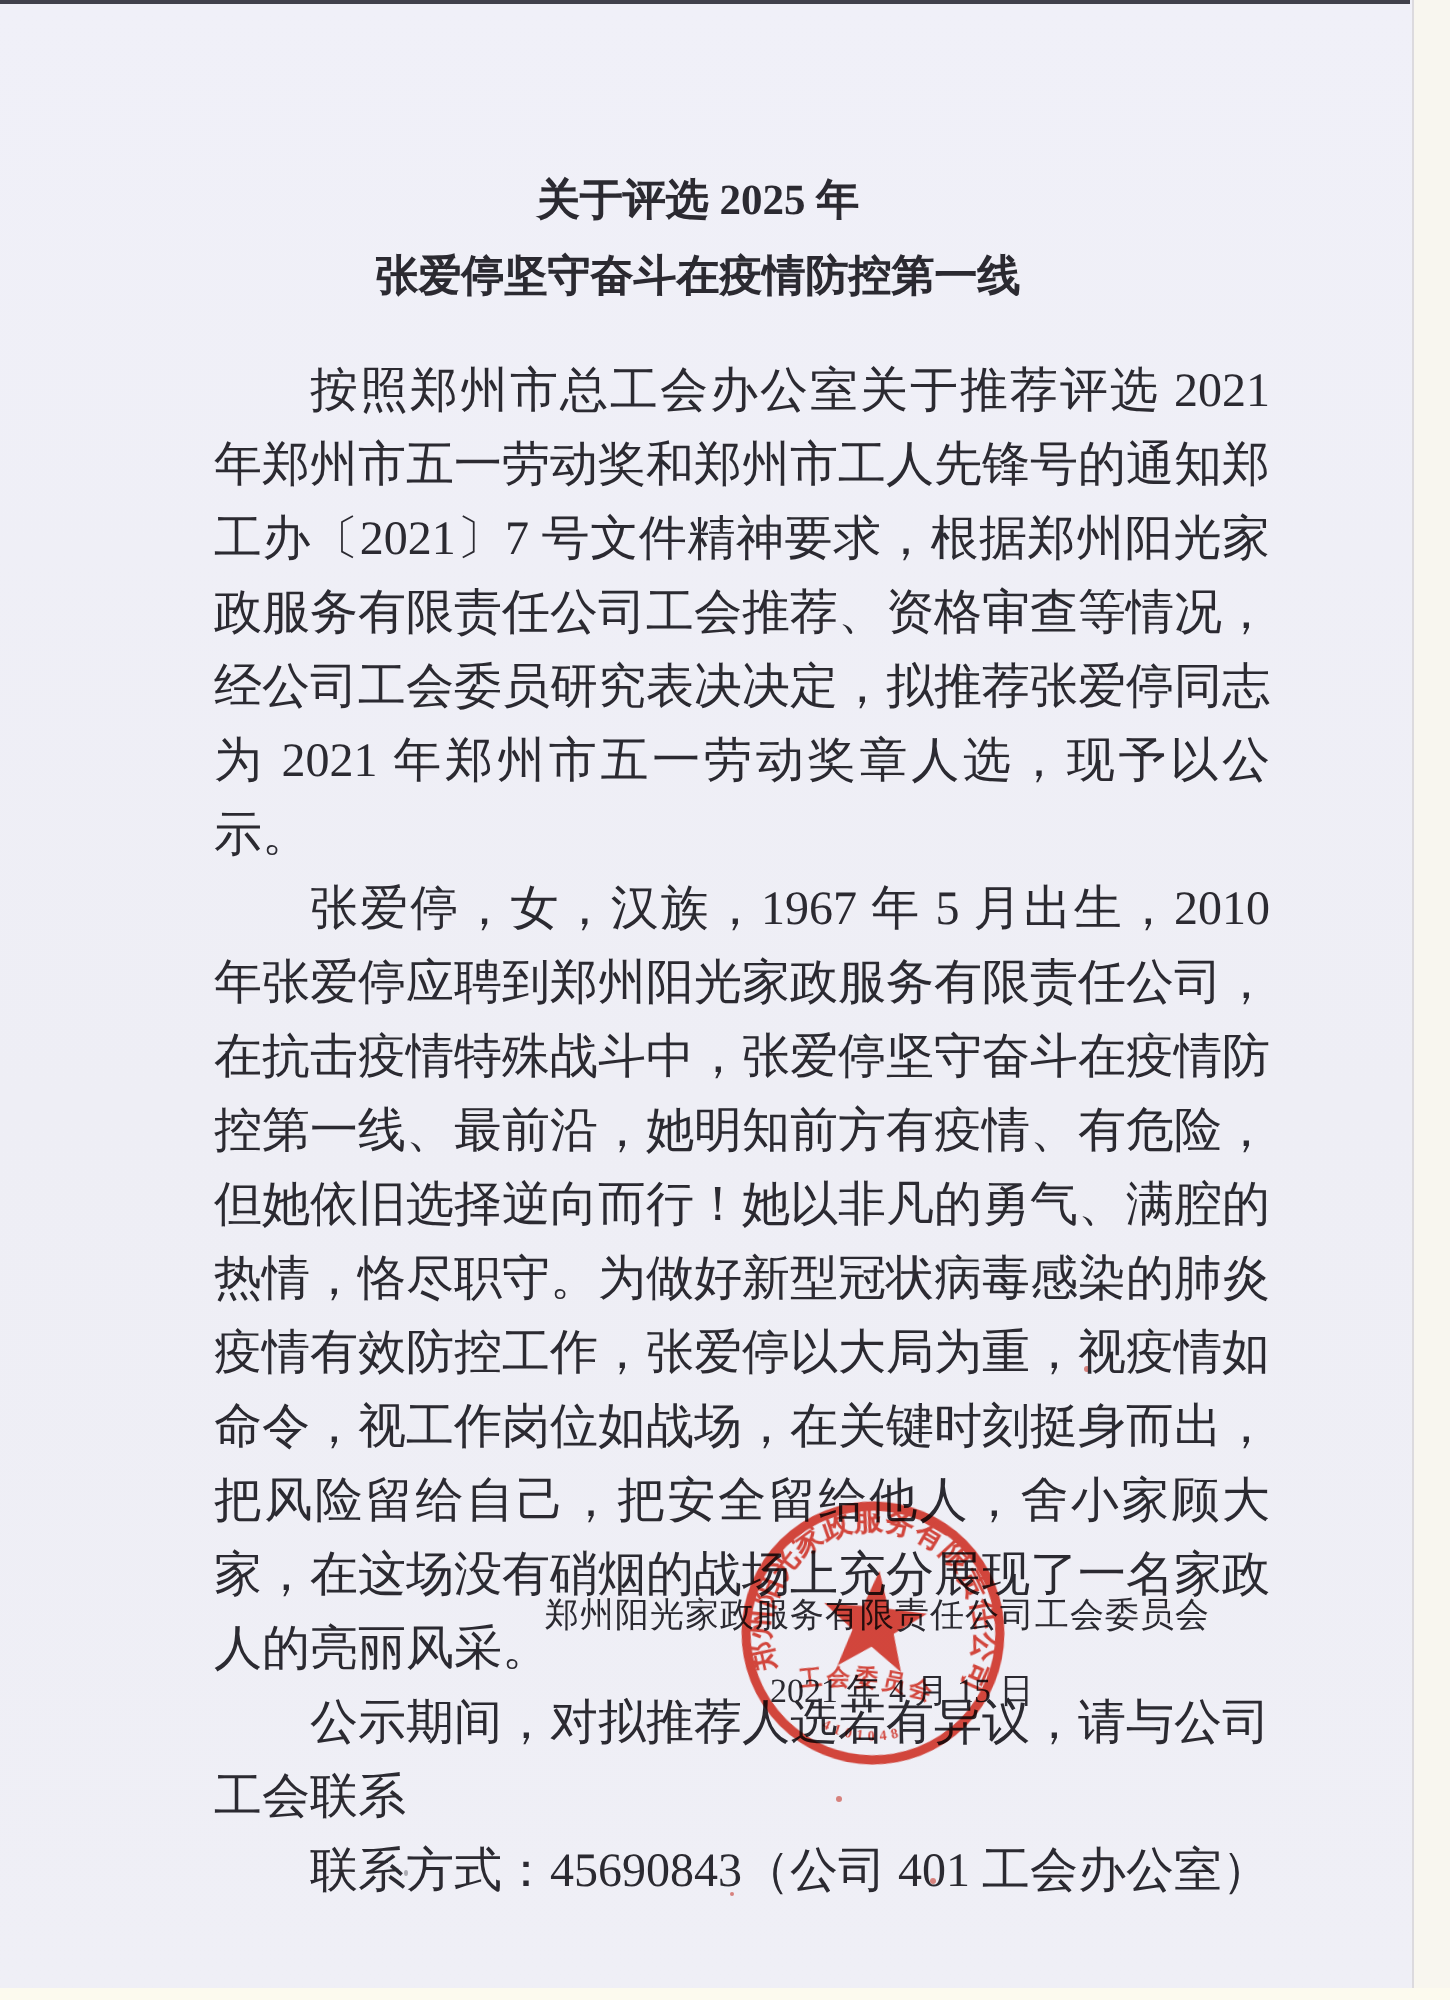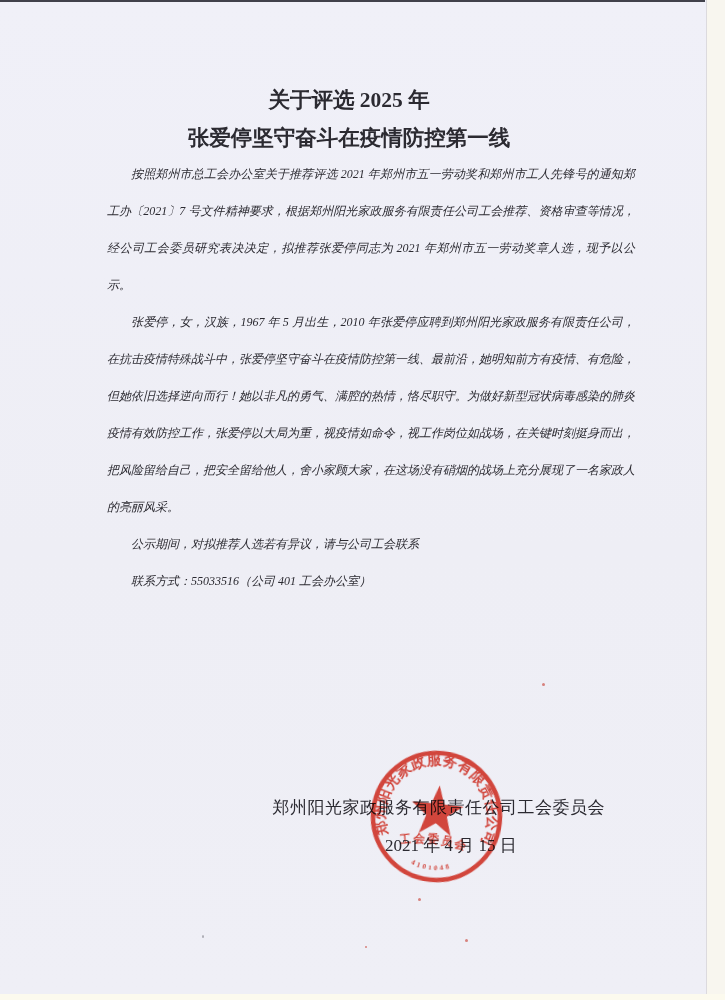--- a/index.html
+++ b/index.html
@@ -24,24 +24,23 @@
   .speck.dark    { background: #6a6a72; opacity: .5; }
 
   
   .title {
     position: absolute; left: 57px; top: 81px; width: 600px;
     text-align: center; font-weight: bold;
     font-size: 21.5px; line-height: 38px;
     transform: translateX(-8px);
   }
   .body-text {
-    position: absolute; left: 107px; top: 156px; width: 528px;
-    font-size: 12px; line-height: 37px;
+    position: absolute; left: 107px; top: 178px; width: 528px;
+    font-size: 24px; line-height: 37px;
     text-align: justify;
-    font-style: italic;
   }
   .para { margin: 0; text-indent: 2em; }
 
   .signature {
     position: absolute; top: 796px; right: 120px;
     font-size: 17px; letter-spacing: .5px; white-space: nowrap;
   }
   .docdate {
     position: absolute; top: 834px; left: 385px;
     font-size: 17px; white-space: nowrap;
@@ -74,21 +73,21 @@
   <div class="title">
     <div>关于评选 2025 年</div>
     <div>张爱停坚守奋斗在疫情防控第一线</div>
   </div>
 
   <div class="body-text">
 
   <p class="para">按照郑州市总工会办公室关于推荐评选 2021 年郑州市五一劳动奖和郑州市工人先锋号的通知郑工办〔2021〕7 号文件精神要求，根据郑州阳光家政服务有限责任公司工会推荐、资格审查等情况，经公司工会委员研究表决决定，拟推荐张爱停同志为 2021 年郑州市五一劳动奖章人选，现予以公示。</p>
       <p class="para">张爱停，女，汉族，1967 年 5 月出生，2010 年张爱停应聘到郑州阳光家政服务有限责任公司，在抗击疫情特殊战斗中，张爱停坚守奋斗在疫情防控第一线、最前沿，她明知前方有疫情、有危险，但她依旧选择逆向而行！她以非凡的勇气、满腔的热情，恪尽职守。为做好新型冠状病毒感染的肺炎疫情有效防控工作，张爱停以大局为重，视疫情如命令，视工作岗位如战场，在关键时刻挺身而出，把风险留给自己，把安全留给他人，舍小家顾大家，在这场没有硝烟的战场上充分展现了一名家政人的亮丽风采。</p>
       <p class="para">公示期间，对拟推荐人选若有异议，请与公司工会联系</p>
-      <p class="para">联系方式：55033516（公司 401 工会办公室）</p>
+      <p class="para">联系方式：45690843（公司 401 工会办公室）</p>
     </div>
 
   <div class="signature">郑州阳光家政服务有限责任公司工会委员会</div>
   <div class="docdate">2021 年 4 月 15 日</div>
 
   <svg class="seal" viewBox="-70 -70 140 140" aria-hidden="true" style="color: rgb(221, 54, 41);">
     <circle r="63" fill="none" stroke="currentColor" stroke-width="4.5"></circle>
 
     <path id="sealArc" d="M -48 18 A 51.3 51.3 0 1 1 48 18" fill="none"></path>
     <text font-size="14.5" letter-spacing="0.3">

